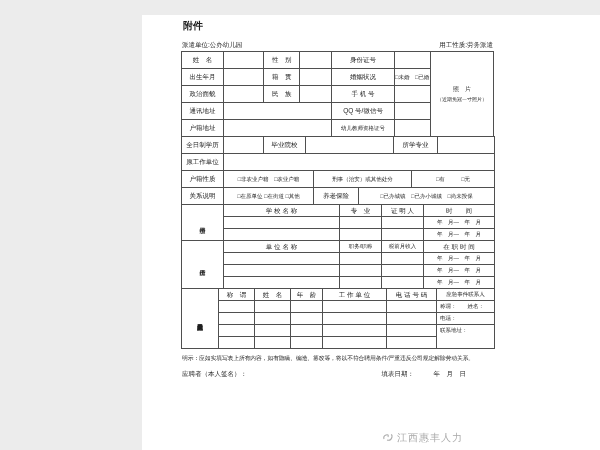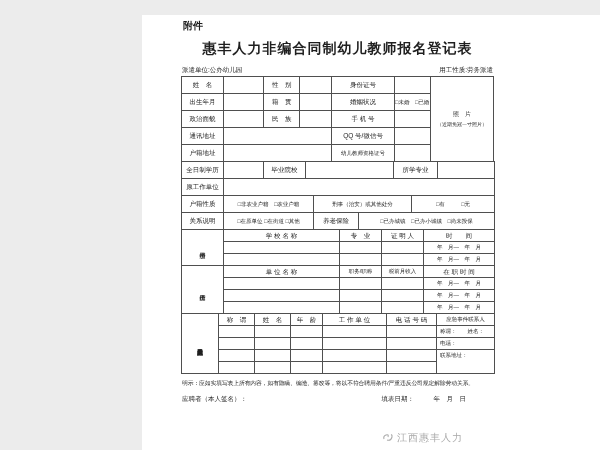--- a/index.html
+++ b/index.html
@@ -63,21 +63,20 @@
   }
   .wm-icon{width:12px;height:12px;display:inline-block;}
 </style>
 </head>
 <body>
 
 <div class="page">
   <div class="content">
 
     <div class="attachment">附件</div>
-    <div class="title">惠丰人力非编合同制幼儿教师报名登记表</div>
     <div class="subline">
       <span>派遣单位:公办幼儿园</span>
       <span>用工性质:劳务派遣</span>
     </div>
 
     <table>
       <colgroup>
           <col style="width:42px">
           <col style="width:40px">
           <col style="width:36px">

